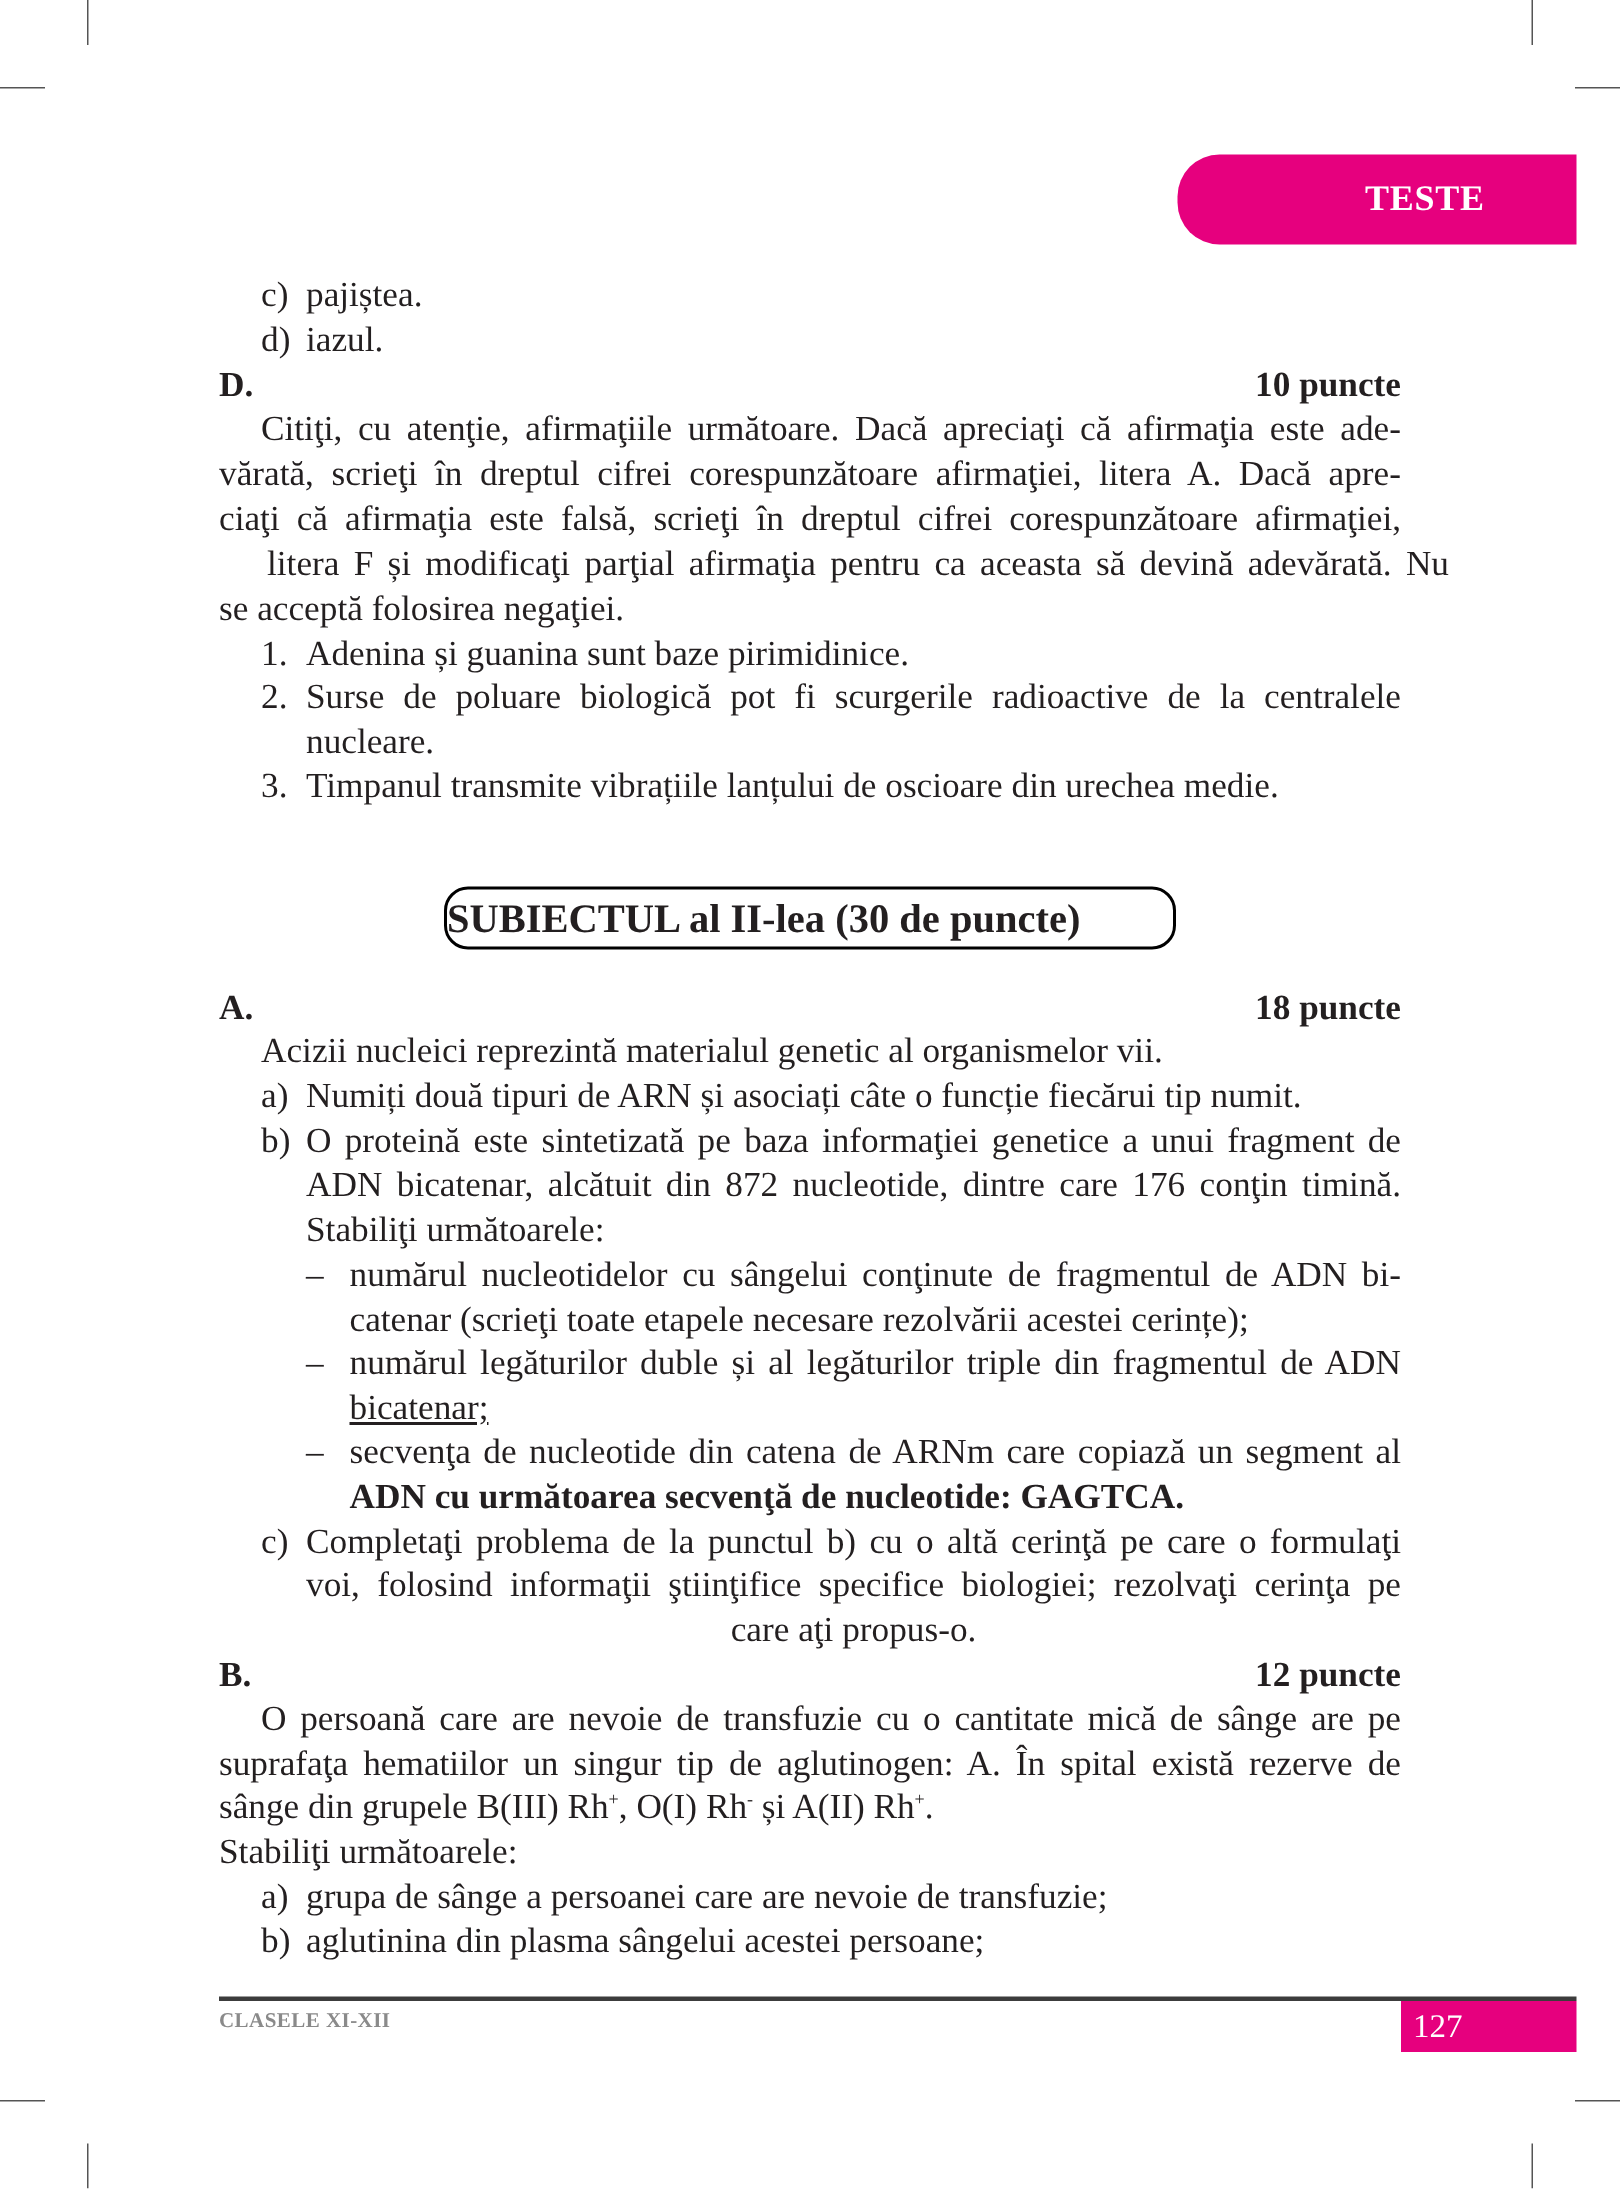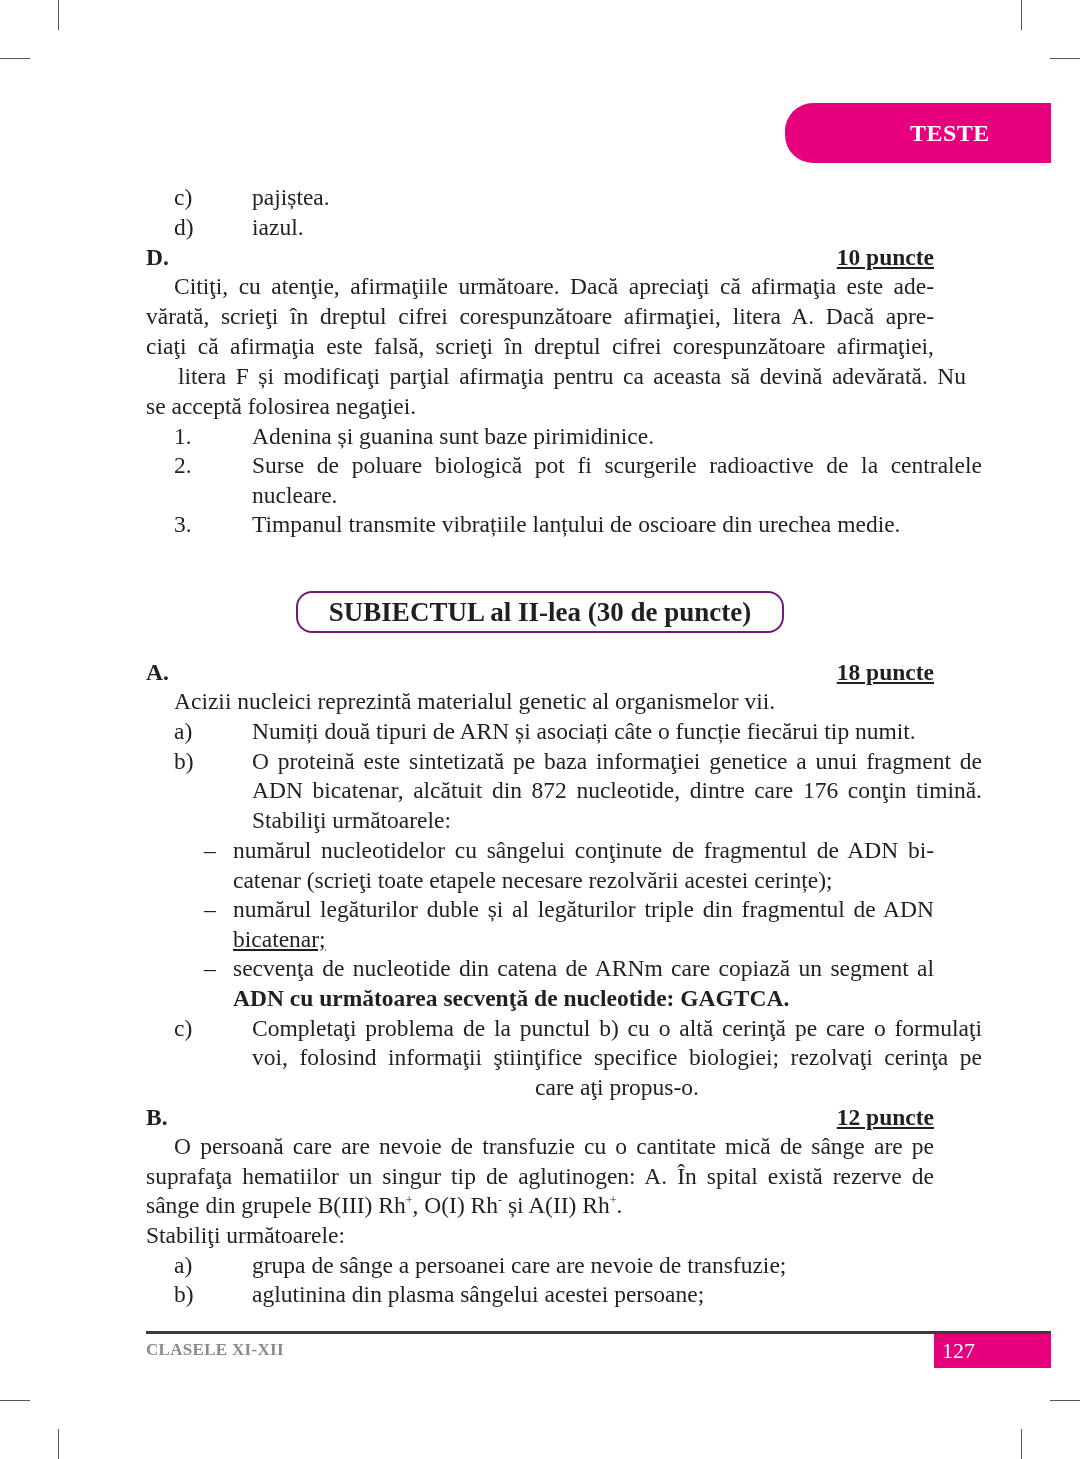--- a/index.html
+++ b/index.html
@@ -7,31 +7,31 @@
            font-family: "Liberation Serif", serif; color: #231f20; }
     .crop { position: absolute; background: #555; }
     .tab-teste { position: absolute; left: 785px; top: 103px; width: 266px; height: 60px;
                  background: #e6007e; border-radius: 28px 0 0 28px; }
     .tab-teste span { position: absolute; left: 125px; top: 17px; font-weight: bold; color: #fff;
                       font-size: 24px; letter-spacing: 0.5px; }
     .line { position: absolute; left: 146px; width: 788px; font-size: 23.5px; line-height: 30px;
             white-space: nowrap; }
     .just { text-align: justify; text-align-last: justify; }
     .bold { font-weight: bold; }
-    .right { position: absolute; right: 0; top: 0; font-weight: bold; text-decoration: underline; }
+    .right { position: absolute; right: 0; top: 0; font-weight: bold; }
     .ind1 { left: 174px; width: 760px; }
-    .ind2 { left: 204px; width: 730px; margin-left: 48px; }
+    .ind2 { left: 204px; width: 730px; }
     .ind3 { left: 233px; width: 701px; }
     .lab { position: absolute; left: 174px; font-size: 23.5px; line-height: 30px; }
     .dash { position: absolute; left: 204px; font-size: 23.5px; line-height: 30px; }
     .subject-box { position: absolute; left: 296px; top: 591px; width: 484px; height: 38px;
-                   border: 2px solid #701a75; border-radius: 16px; text-align: center;
+                   border: 2px solid #000000; border-radius: 16px; 
                    font-weight: bold; font-size: 27px; line-height: 38px; }
     .footer-rule { position: absolute; left: 146px; top: 1331px; width: 905px; height: 3px; background: #3c3c3c; }
-    .footer-left { position: absolute; left: 146px; top: 1340px; font-size: 17px; font-weight: bold;
+    .footer-left { position: absolute; left: 146px; top: 1340px; font-size: 14px; font-weight: bold;
                    color: #8a8a8a; letter-spacing: 0.3px; }
     .page-num { position: absolute; left: 934px; top: 1334px; width: 117px; height: 34px; background: #e6007e;
                 color: #fff; font-size: 22px; line-height: 34px; padding-left: 8px; box-sizing: border-box; }
     sup { font-size: 12px; vertical-align: 9px; line-height: 0; }
   </style>
 </head>
 <body>
 
 <div class="crop" style="left:58px;top:0;width:1px;height:30px;"></div>
 <div class="crop" style="left:0;top:58px;width:30px;height:1px;"></div>

